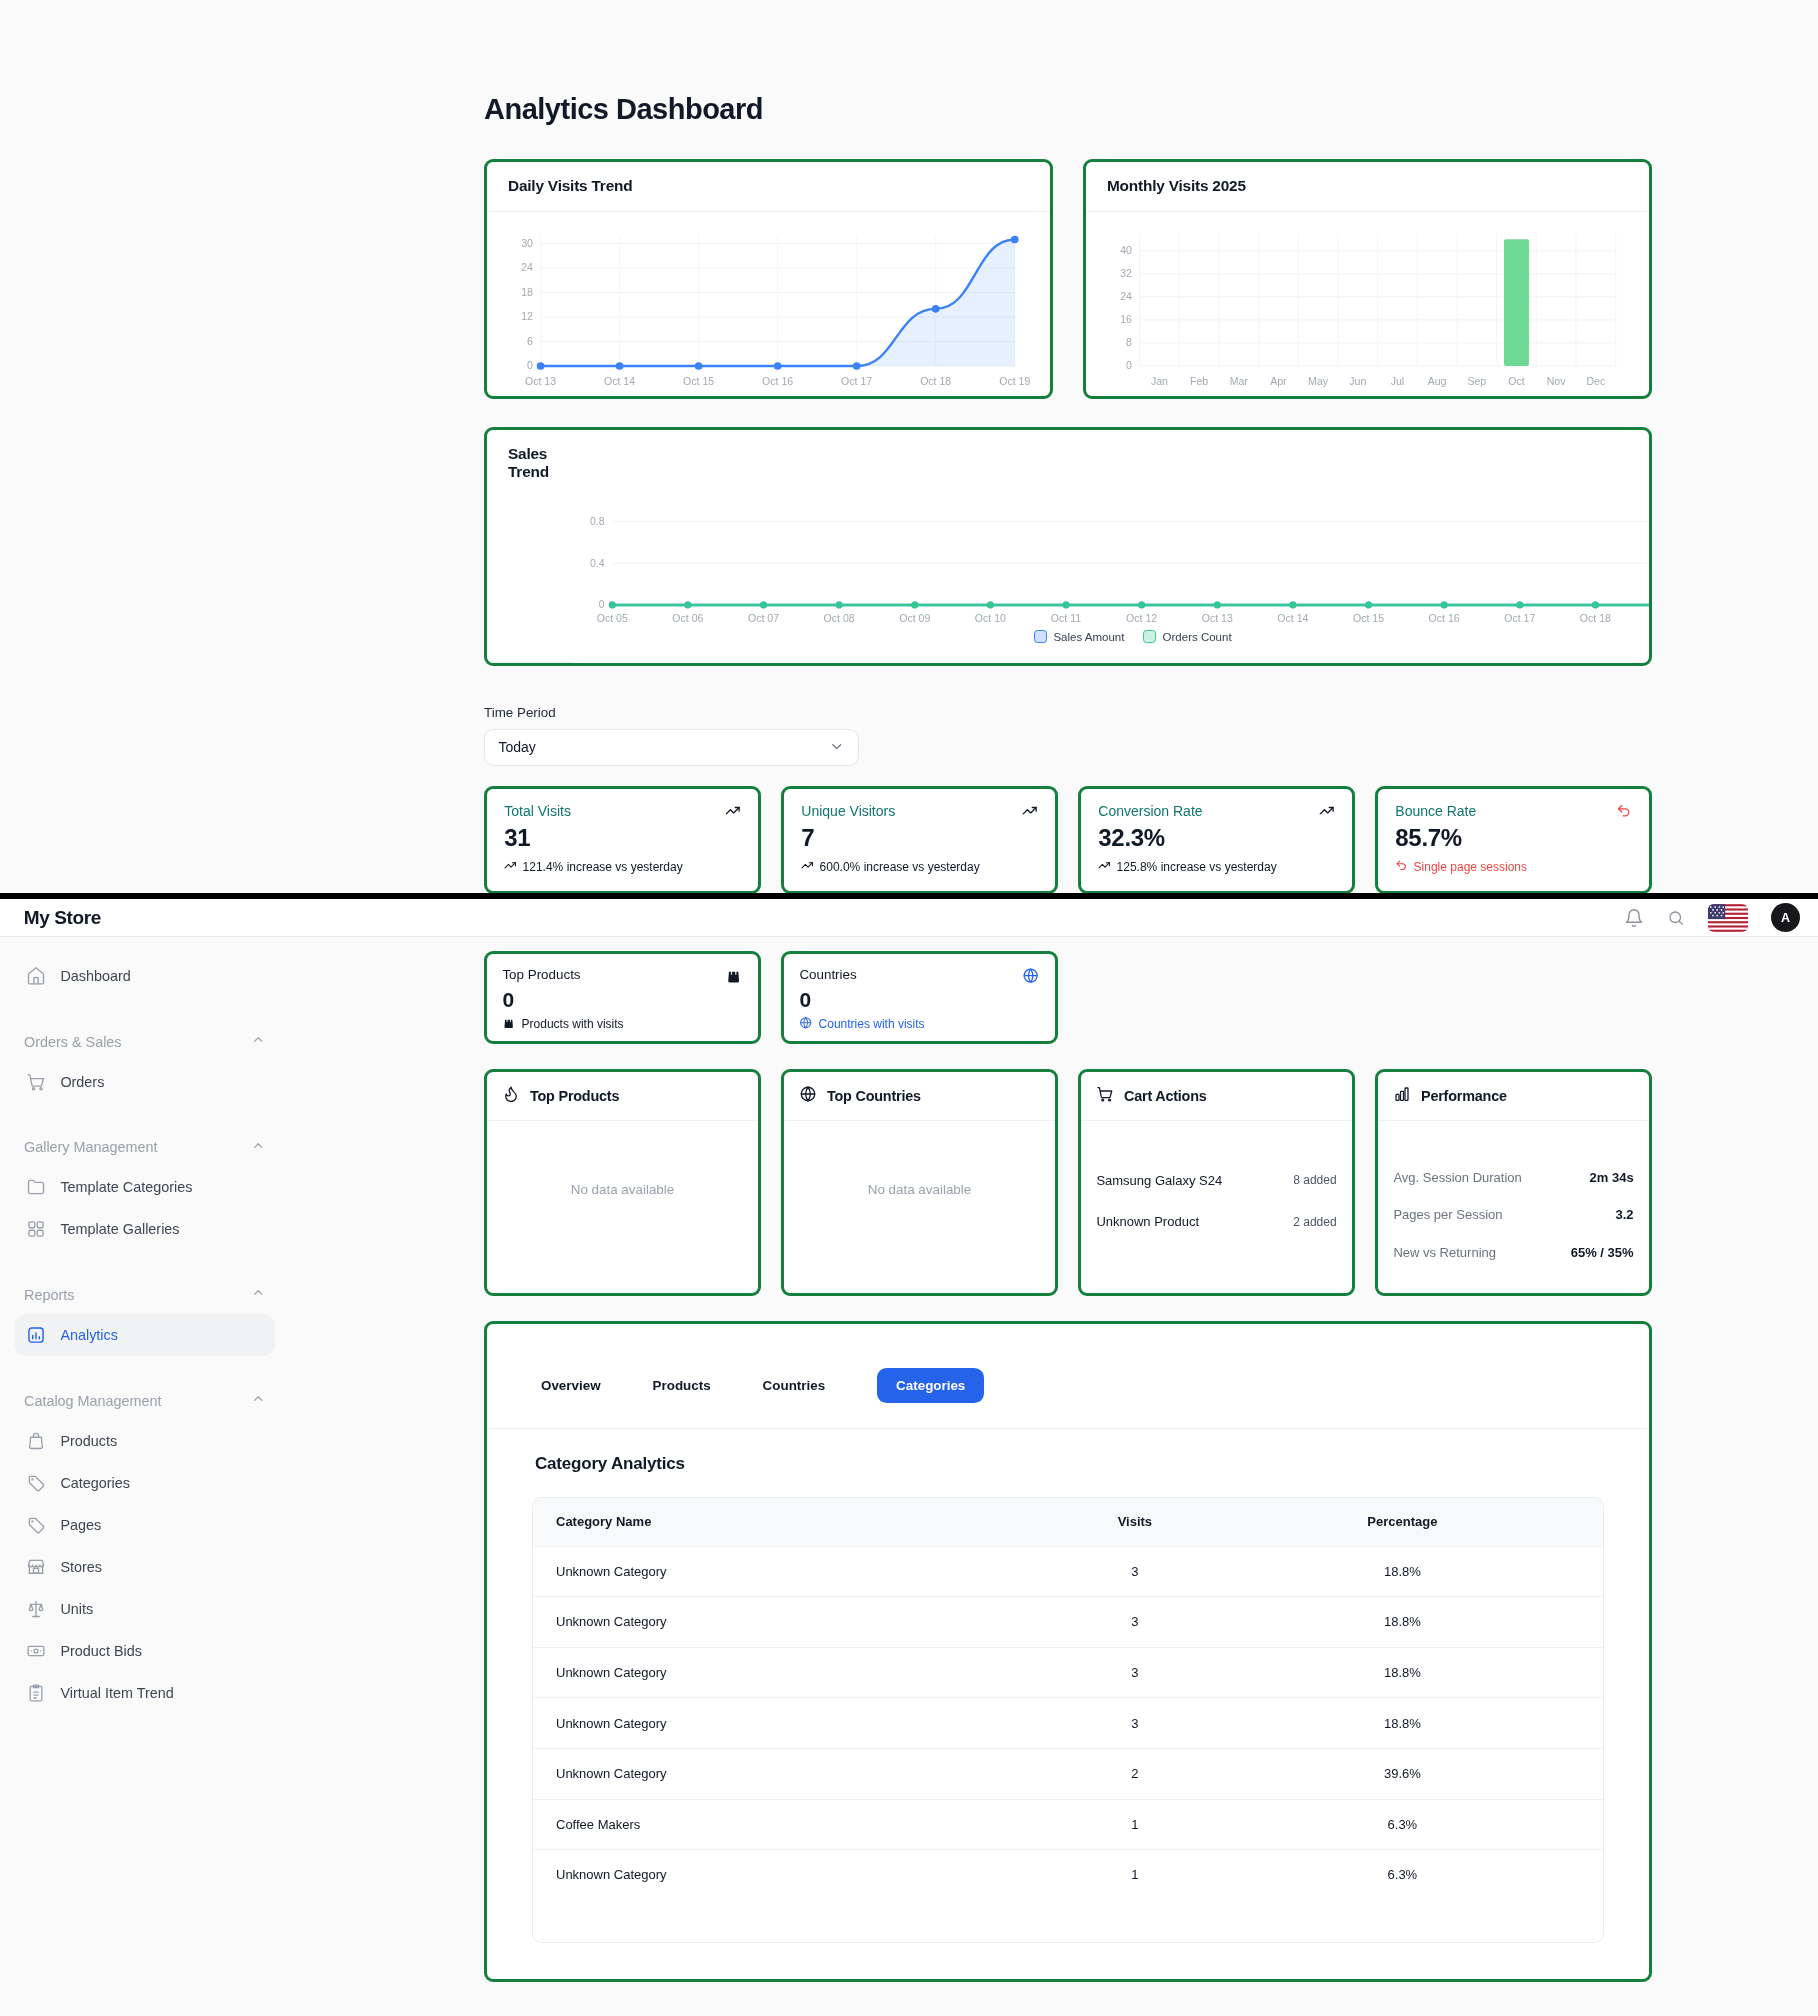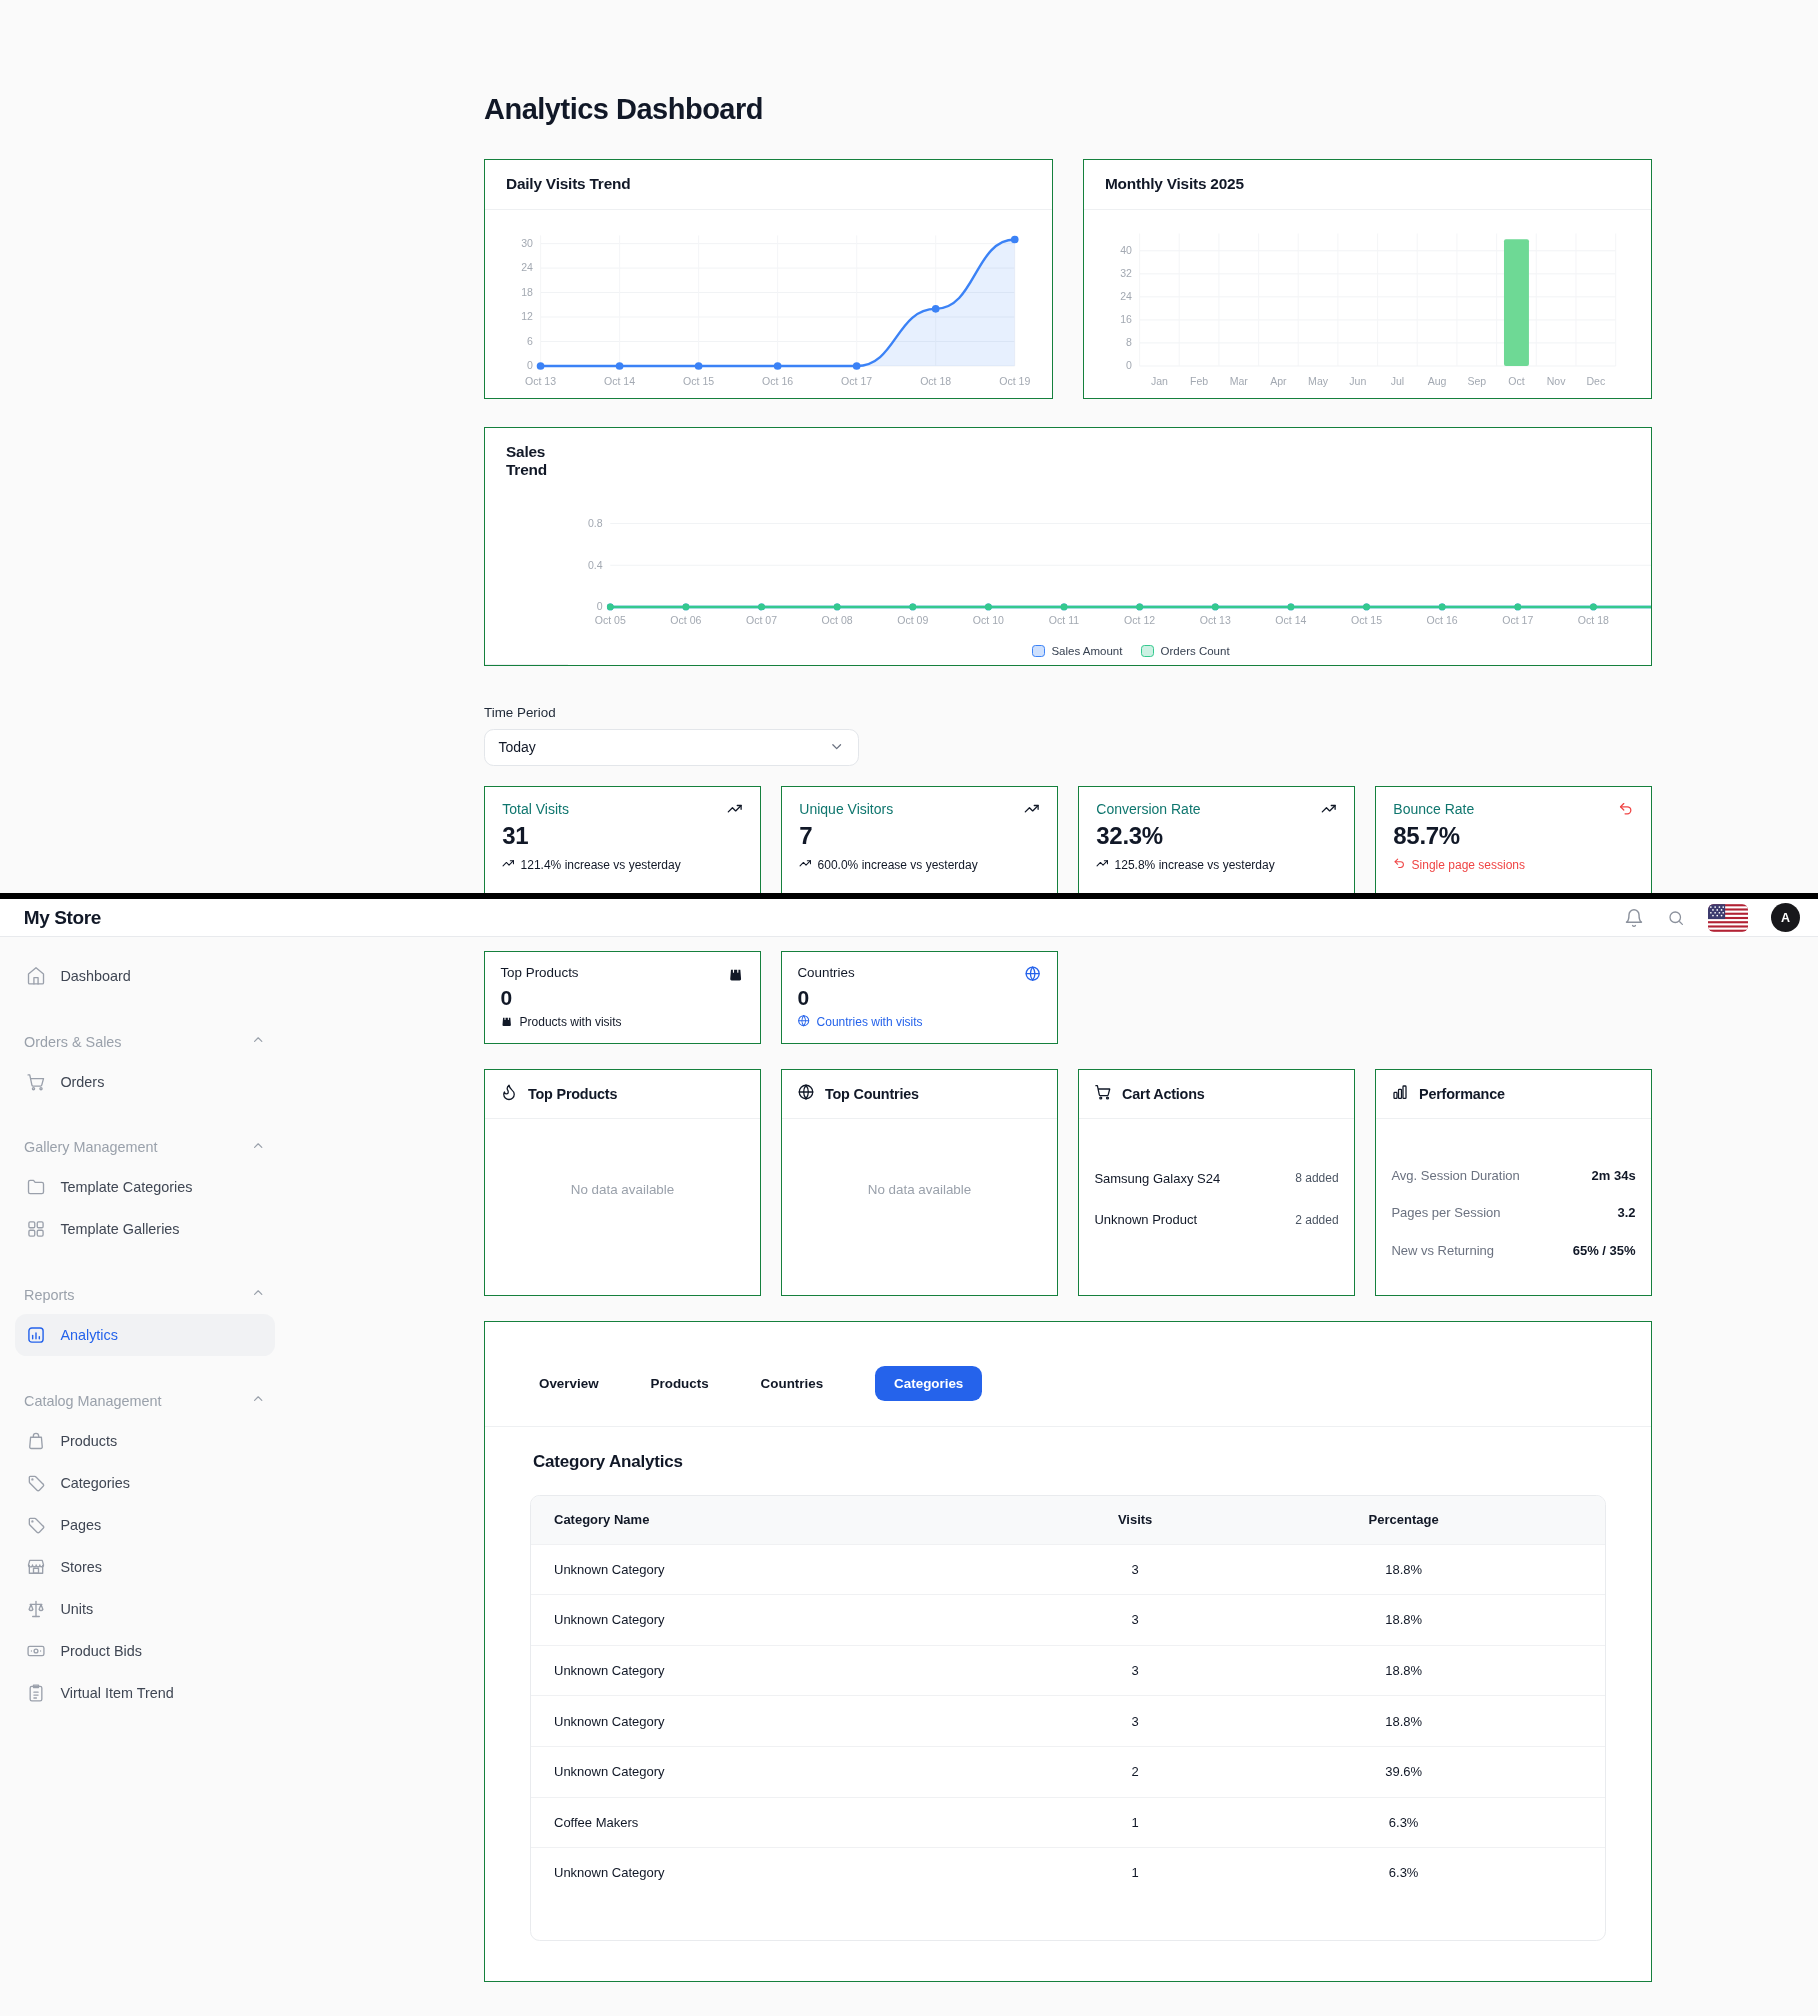--- a/index.html
+++ b/index.html
@@ -3,28 +3,28 @@
 <meta charset="utf-8">
 <style>
   *{box-sizing:border-box;margin:0;padding:0}
   body{margin:0;background:#fafafa;font-family:"Liberation Sans",sans-serif;color:#111827}
   .screen{position:relative;width:1819px;height:2016px;background:#fafafa;overflow:hidden}
   svg text{font-family:inherit}
 
   
   .top-area{position:absolute;left:484px;top:92px;width:1168px}
   .page-title{font-size:29px;font-weight:800;letter-spacing:-0.5px;line-height:35px;margin-bottom:32px}
-  .card{background:#fff;border:1px solid #15803d;border-radius:0}
+  .card{background:#fff;border:3px solid #15803d;border-radius:9px}
   .chart-row{display:flex;gap:30px;margin-bottom:28px}
   .chart-card{flex:1;height:240px;display:flex;flex-direction:column;overflow:hidden}
   .card-head{padding:15.4px 21px;border-bottom:1px solid #eef0f2;font-weight:700;font-size:15.4px;letter-spacing:-0.2px}
   .chart-body{flex:1;display:flex;align-items:center;justify-content:center;padding:3.8px 7.7px 0}
   .sales-card{height:239px;display:flex;flex-direction:row;margin-bottom:39px;overflow:hidden}
   .sales-body{flex:1;display:flex;flex-direction:column;align-items:center;justify-content:flex-end;padding-bottom:7.7px}
-  .legend{display:flex;gap:19px;align-items:flex-end;justify-content:center;height:25px}
+  .legend{display:flex;gap:19px;align-items:flex-start;justify-content:center;height:25px}
   .legend-item{display:flex;align-items:center;gap:6.7px;font-size:11.5px;color:#374151}
   .swatch{width:12.5px;height:12.5px;border-radius:3.4px;border:1.4px solid #999}
 
   .time-label{font-size:13.4px;color:#1f2937;margin-bottom:8.6px}
   .select{width:375px;height:37px;border:1px solid #e3e6ea;border-radius:9.6px;background:#fff;
           display:flex;align-items:center;justify-content:space-between;padding:0 13.4px;font-size:14px;cursor:pointer;margin-bottom:20px}
 
   .stats-row{display:flex;gap:20px}
   .stat-card{flex:1;height:108px;padding:14.4px 17.3px}
   .stat-top{display:flex;justify-content:space-between;align-items:flex-start;font-size:14px;color:#0f766e}

